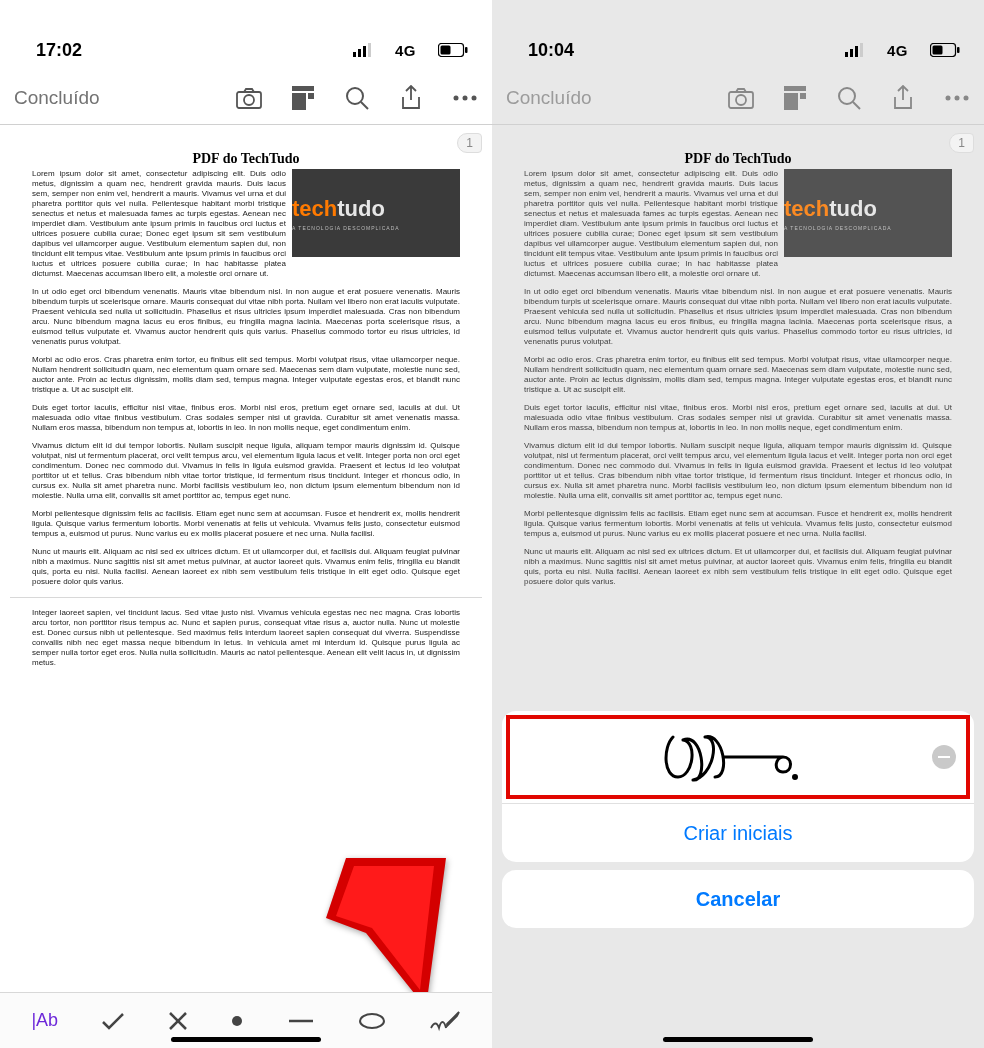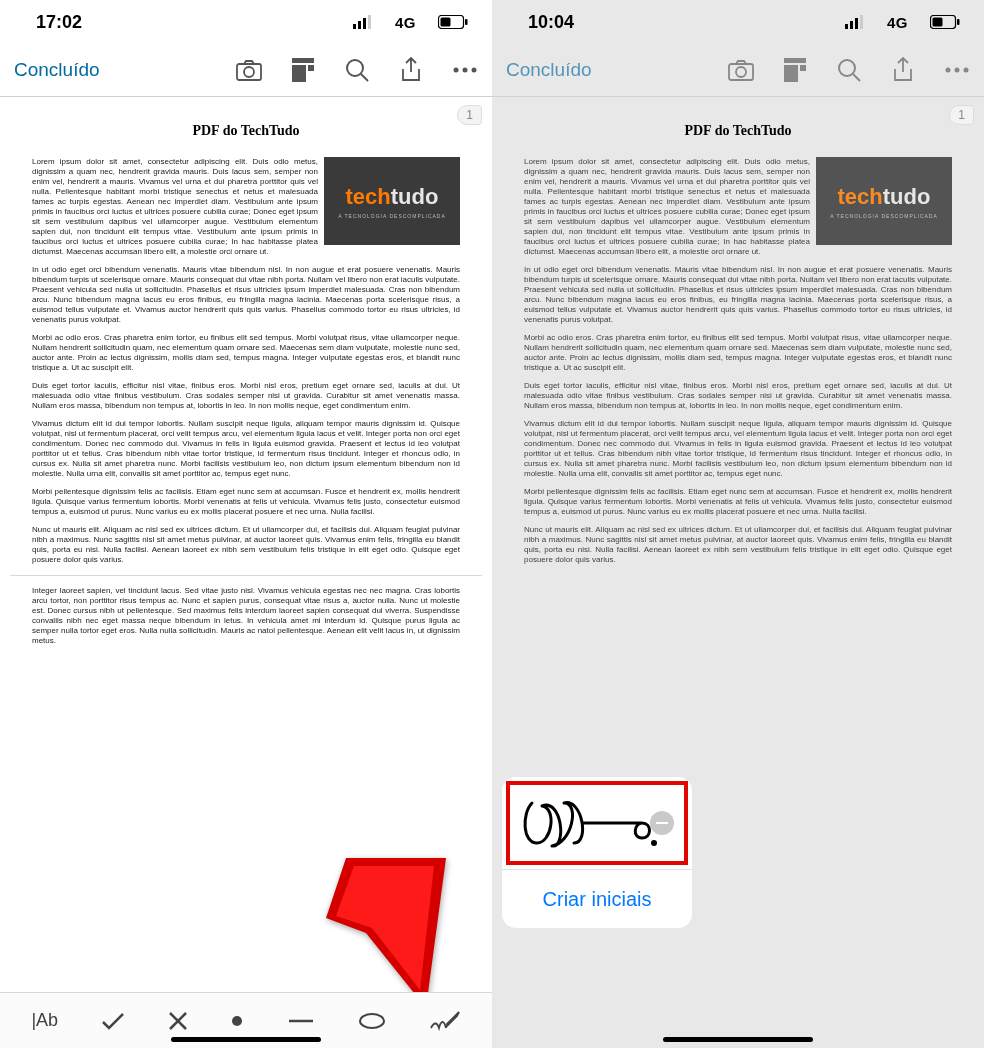--- a/index.html
+++ b/index.html
@@ -1,47 +1,47 @@
 <!DOCTYPE html>
 <html><head>
 <meta charset="utf-8">
 <style>
   * { box-sizing: border-box; margin: 0; padding: 0; }
   body { font-family: -apple-system, "Helvetica Neue", Arial, sans-serif; background: #fff; width: 984px; height: 1048px; display: flex; }
   .phone { width: 492px; height: 1048px; position: relative; background: #fff; display: flex; flex-direction: column; }
   .phone.right { background: #e8e8e8; }
-  .statusbar { height: 44px; display: flex; align-items: center; justify-content: space-between; padding: 0 24px 0 36px; font-weight: 600; font-size: 18px; }
+  .statusbar { height: 44px; display: flex; align-items: center; justify-content: space-between; padding: 0 24px 0 36px; font-weight: 600; font-size: 18px; margin-top: 28px; }
   .status-right { display: flex; align-items: center; gap: 22px; font-size: 15px; letter-spacing: 0.5px; }
   .signal svg, .battery svg { display: block; }
   .toolbar { height: 52px; display: flex; align-items: center; padding: 0 14px; gap: 28px; }
   .toolbar .spacer { flex: 1; }
-  .done { color: #0369a1; font-size: 19px; font-weight: 400; }
+  .done { color: #737373; font-size: 19px; font-weight: 400; }
   .tbicon { width: 26px; height: 26px; display: flex; align-items: center; justify-content: center; color: #555; }
   .tbicon svg { display: block; }
   .divider { height: 1px; background: #d0d0d0; }
   .docarea { flex: 1; position: relative; overflow: hidden; padding: 8px 10px 0 10px; }
   .phone.right .docarea { background: #e8e8e8; }
   .pagebadge { position: absolute; top: 8px; right: 10px; font-size: 12px; color: #888; background: #f3f3f3; border: 1px solid #ddd; border-radius: 10px 4px 4px 10px; padding: 2px 8px; }
-  .doc-title { text-align: center; font-weight: bold; font-size: 14px; margin: 18px 0 18px; font-family: Georgia, serif; }
+  .doc-title { text-align: center; font-weight: bold; font-size: 14px; margin: 18px 0 2px; font-family: Georgia, serif; }
   .docbody { font-size: 8px; line-height: 1.25; color: #222; text-align: justify; padding: 0 22px; }
   .docbody p { margin-bottom: 8px; }
   .firstblock { overflow: hidden; }
-  .logo { float: right; width: 136px; height: 88px; background: #3a3a3a; margin: 0 0 16px 6px; display: flex; flex-direction: column; align-items: center; justify-content: center; }
+  .logo { float: right; width: 168px; height: 88px; background: #3a3a3a; margin: 0 0 16px 6px; display: flex; flex-direction: column; justify-content: center; }
   .logo .brand { font-size: 22px; font-weight: 600; }
   .logo .brand .t1 { color: #ff7a00; }
   .logo .brand .t2 { color: #e6e6e6; }
   .logo .tag { color: #bbb; font-size: 5px; letter-spacing: 1px; margin-top: 2px; }
   .page-sep { border-top: 1px solid #d8d8d8; margin: 10px -22px 10px; }
   .bottom-tools { position: absolute; bottom: 0; left: 0; right: 0; height: 56px; background: #fbfbfb; border-top: 1px solid #d8d8d8; display: flex; align-items: center; justify-content: space-around; padding: 0 10px; }
-  .bottom-tools .tool { color: #404040; display: flex; align-items: center; justify-content: center; }
+  .bottom-tools .tool { color: #6d28d9; display: flex; align-items: center; justify-content: center; }
   .home-indicator { position: absolute; bottom: 6px; left: 50%; transform: translateX(-50%); width: 150px; height: 5px; background: #000; border-radius: 3px; }
   .arrow { position: absolute; right: 46px; bottom: 36px; }
   .arrow svg { filter: drop-shadow(1px 2px 3px rgba(0,0,0,0.35)); }
   
-  .sheet { position: absolute; left: 10px; right: 10px; bottom: 120px; display: flex; gap: 8px; }
+  .sheet { position: absolute; left: 10px; right: 10px; bottom: 120px; display: flex; flex-direction: column; gap: 8px; }
   .sheet-group { background: #fff; border-radius: 14px; overflow: hidden; }
   .sheet-row { height: 58px; display: flex; align-items: center; justify-content: center; font-size: 20px; color: #007AFF; position: relative; }
   .sheet-sep { height: 1px; background: #e0e0e0; }
   .sig-row { height: 92px; }
   .sig-highlight { position: absolute; inset: 4px; border: 4px solid #e10600; pointer-events: none; }
   .sig-del { position: absolute; right: 18px; top: 50%; transform: translateY(-50%); width: 24px; height: 24px; border-radius: 50%; background: #c9c9c9; display: flex; align-items: center; justify-content: center; }
   .sig-del .bar { width: 12px; height: 2.5px; background: #fff; }
   .cancel-row { font-weight: 600; }
 </style>
 </head>
@@ -265,16 +265,19 @@
             <path d="M30 15 C20 25,20 55,35 55 C50 55,55 20,40 18 M40 18 C60 10,65 60,50 58 M50 58 C70 55,78 15,62 15 M62 15 C80 10,88 55,72 55 M80 35 L140 35 M140 35 C150 35,150 50,140 50 C130 50,132 35,140 35"></path>
             <circle cx="152" cy="55" r="1.5" fill="#000"></circle>
           </svg>
           <div class="sig-del">
               <div class="bar"></div>
             </div>
         </div>
         <div class="sheet-sep"></div>
         <div class="sheet-row">Criar iniciais</div>
       </div>
+      <div class="sheet-group">
+        <div class="sheet-row cancel-row">Cancelar</div>
+      </div>
     </div>
   </div>
   <div class="home-indicator"></div>
 </div>
 
 </body></html>

